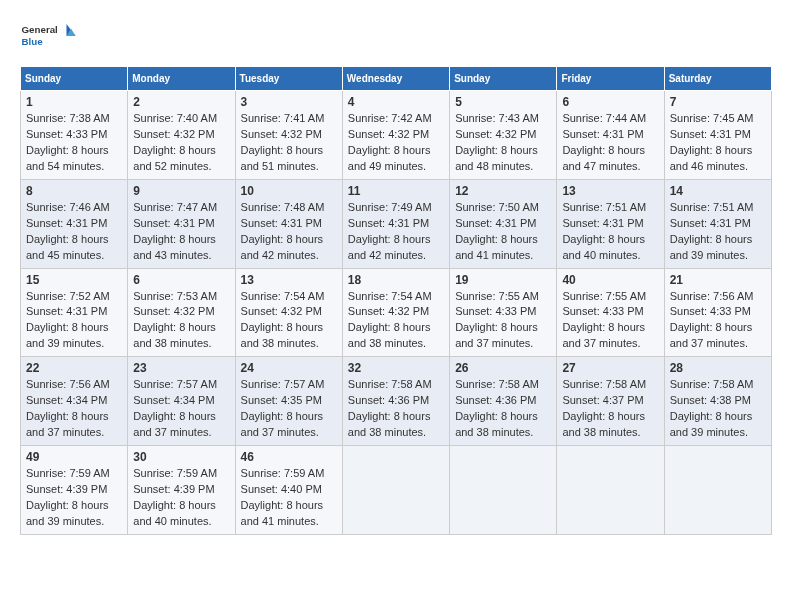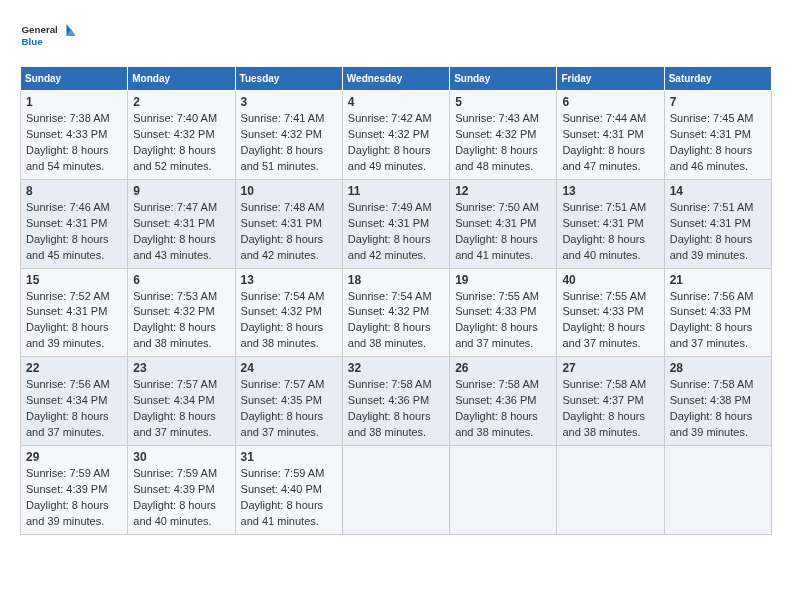--- a/index.html
+++ b/index.html
@@ -223,29 +223,29 @@
         <span class="day-num">27</span>
         <span class="cell-text">Sunrise: 7:58 AM<br>Sunset: 4:37 PM<br>Daylight: 8 hours and 38 minutes.</span>
       </td>
         <td>
         <span class="day-num">28</span>
         <span class="cell-text">Sunrise: 7:58 AM<br>Sunset: 4:38 PM<br>Daylight: 8 hours and 39 minutes.</span>
       </td>
       </tr>
       <tr>
         <td>
-        <span class="day-num">29</span>
+        <span class="day-num">49</span>
         <span class="cell-text">Sunrise: 7:59 AM<br>Sunset: 4:39 PM<br>Daylight: 8 hours and 39 minutes.</span>
       </td>
         <td>
         <span class="day-num">30</span>
         <span class="cell-text">Sunrise: 7:59 AM<br>Sunset: 4:39 PM<br>Daylight: 8 hours and 40 minutes.</span>
       </td>
         <td>
-        <span class="day-num">31</span>
+        <span class="day-num">46</span>
         <span class="cell-text">Sunrise: 7:59 AM<br>Sunset: 4:40 PM<br>Daylight: 8 hours and 41 minutes.</span>
       </td>
         <td class="empty"></td>
         <td class="empty"></td>
         <td class="empty"></td>
         <td class="empty"></td>
       </tr>
     </tbody>
 </table>
 

